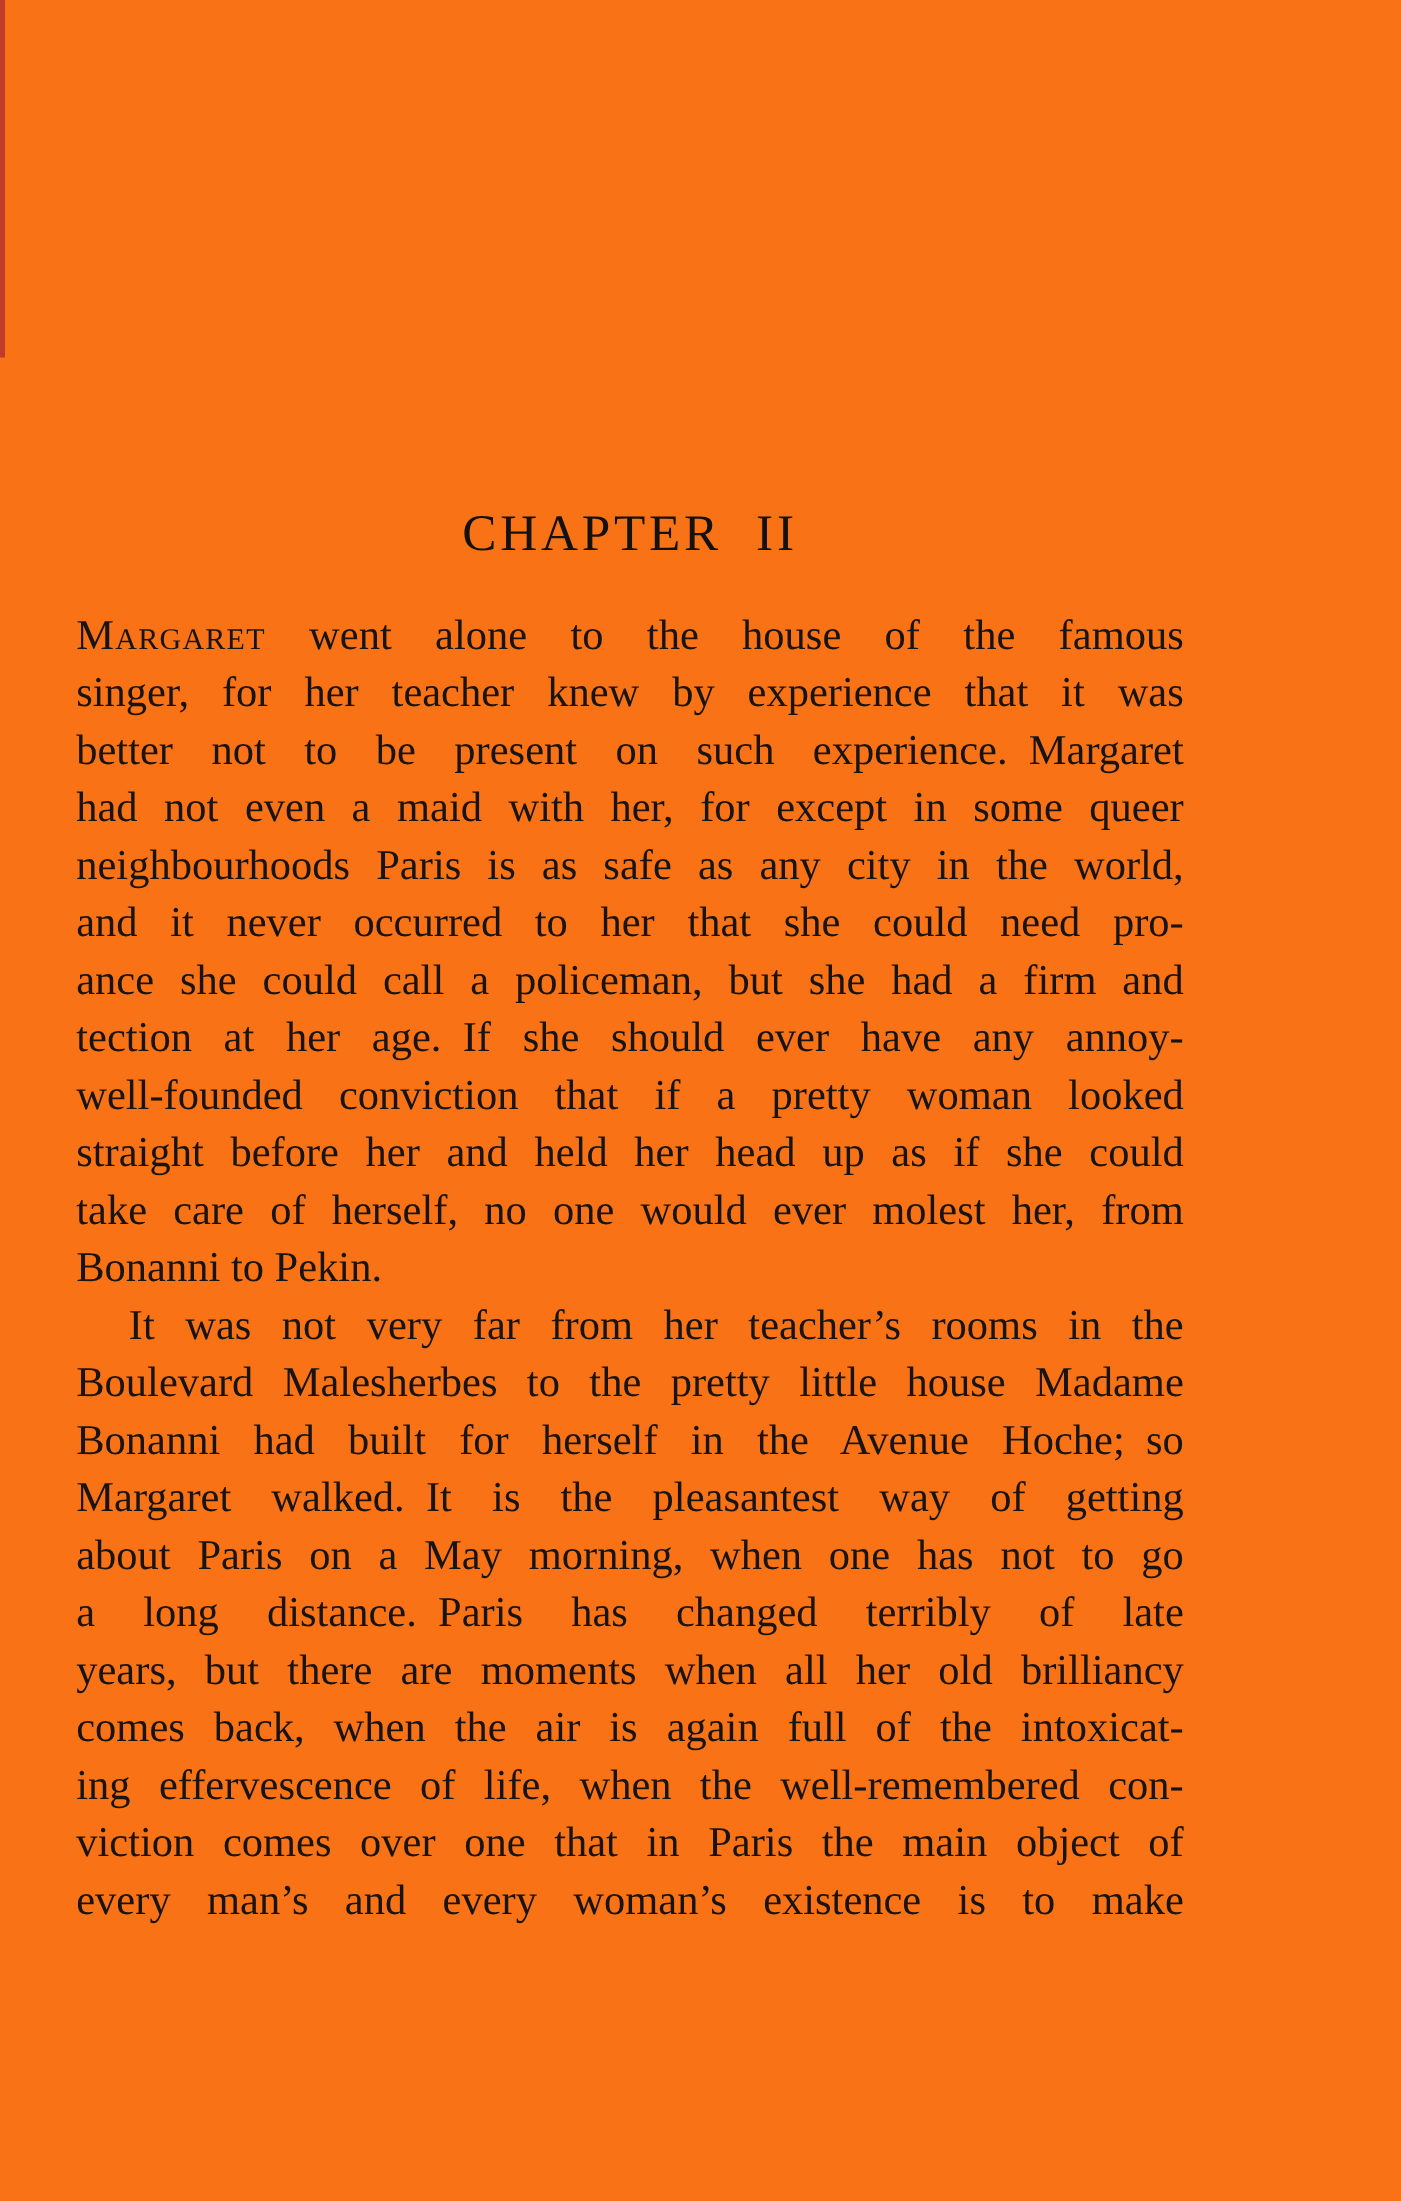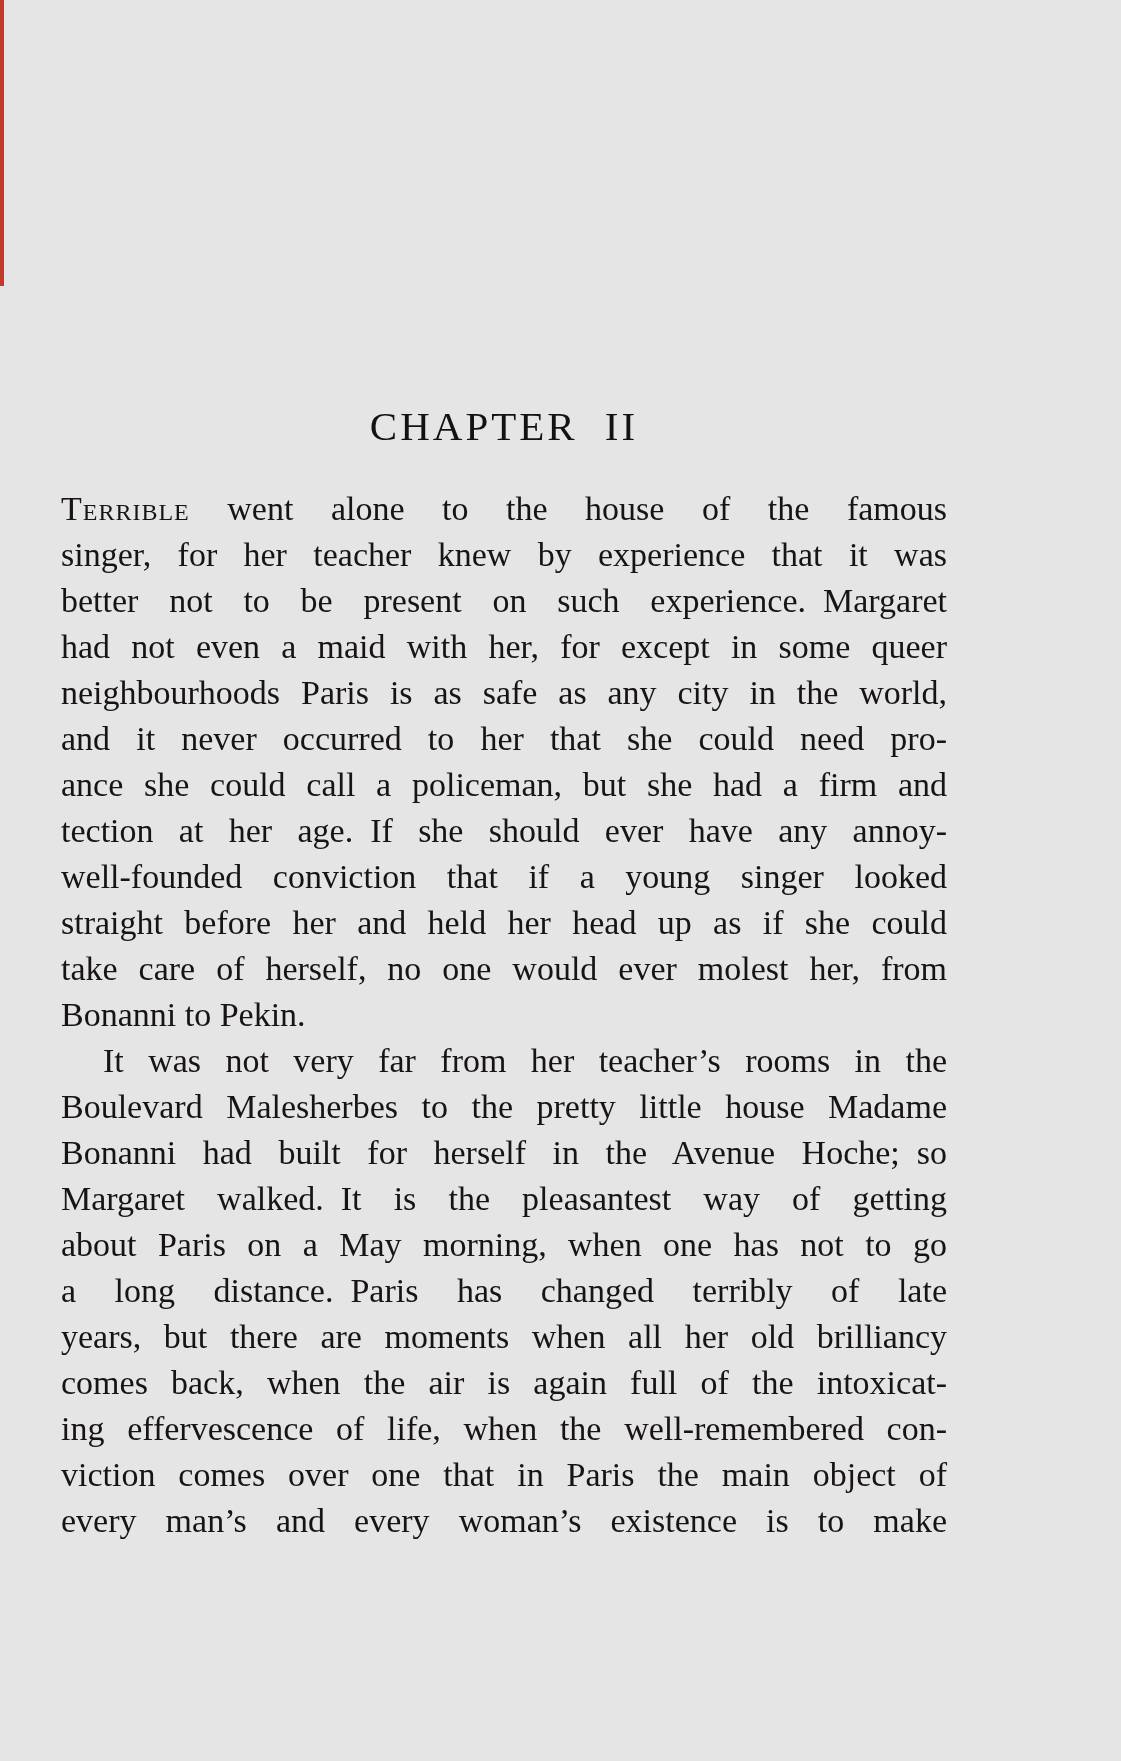--- a/index.html
+++ b/index.html
@@ -4,21 +4,21 @@
 <style>
   html, body {
     margin: 0;
     padding: 0;
     background: #ffffff;
   }
   #page {
     position: relative;
     width: 1121px;
     height: 1761px;
-    background: #e5e5e5;
+    background: #f97316;
     overflow: hidden;
     font-family: "Liberation Serif", "DejaVu Serif", serif;
     color: #171413;
   }
   .edge-mark {
     position: absolute;
     left: 0;
     top: 0;
     width: 4px;
     height: 286px;
@@ -78,29 +78,29 @@
 <body>
 
 <div id="page">
 
   <div class="edge-mark"></div>
 
   <div class="chapter-heading">CHAPTER II</div>
 
   <div class="textcol">
 
-    <div class="line just"><span class="lead-caps">Terrible</span><span> went alone to the house of the famous</span></div>
+    <div class="line just"><span class="lead-caps">Margaret</span><span> went alone to the house of the famous</span></div>
     <div class="line just">singer, for her teacher knew by experience that it was</div>
     <div class="line just">better not to be present on such experience. Margaret</div>
     <div class="line just">had not even a maid with her, for except in some queer</div>
     <div class="line just">neighbourhoods Paris is as safe as any city in the world,</div>
     <div class="line just">and it never occurred to her that she could need pro-</div>
     <div class="line just">ance she could call a policeman, but she had a firm and</div>
     <div class="line just">tection at her age. If she should ever have any annoy-</div>
-    <div class="line just">well-founded conviction that if a young singer looked</div>
+    <div class="line just">well-founded conviction that if a pretty woman looked</div>
     <div class="line just">straight before her and held her head up as if she could</div>
     <div class="line just">take care of herself, no one would ever molest her, from</div>
     <div class="line">Bonanni to Pekin.</div>
 
     <div class="line just indent">It was not very far from her teacher’s rooms in the</div>
     <div class="line just">Boulevard Malesherbes to the pretty little house Madame</div>
     <div class="line just">Bonanni had built for herself in the Avenue Hoche; so</div>
     <div class="line just">Margaret walked. It is the pleasantest way of getting</div>
     <div class="line just">about Paris on a May morning, when one has not to go</div>
     <div class="line just">a long distance. Paris has changed terribly of late</div>

